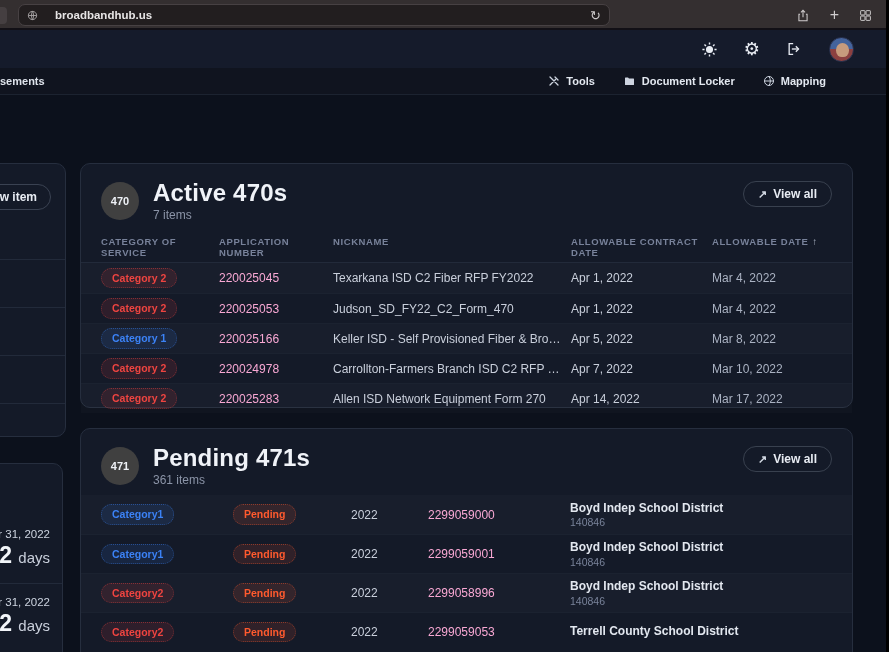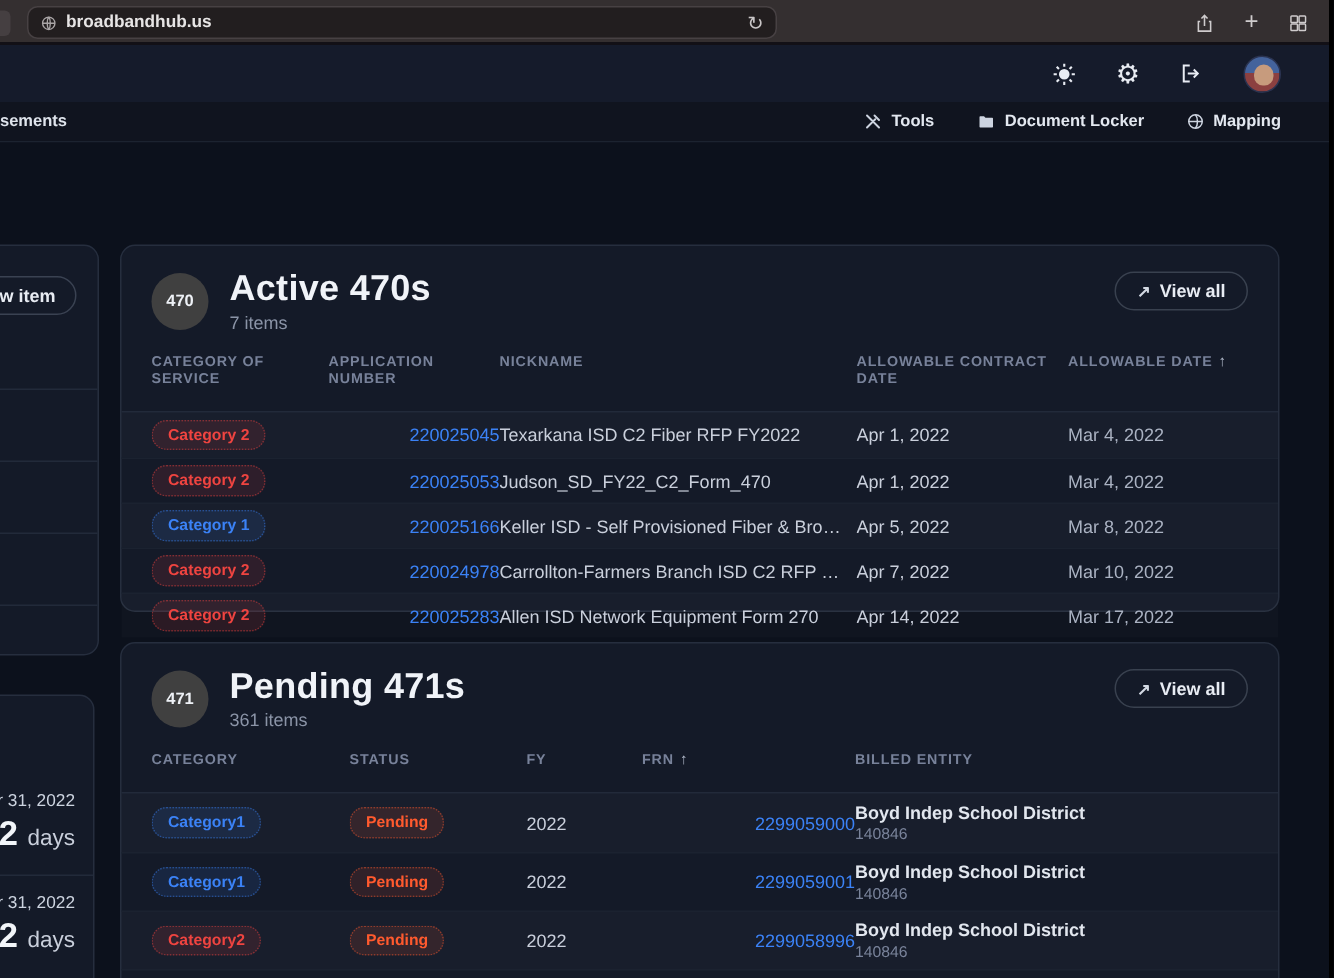--- a/index.html
+++ b/index.html
@@ -4,23 +4,23 @@
 <style>
   * { margin:0; padding:0; box-sizing:border-box; }
   html,body { background:#000; width:889px; height:652px; overflow:hidden;
               font-family:"Liberation Sans", sans-serif; }
   .window { position:relative; width:886px; height:652px; overflow:hidden; background:#0c111c; }
 
   
   .chrome { position:relative; height:30px; background:#342f30; border-bottom:2px solid #121016; }
   .chrome-stub { position:absolute; left:0; top:7px; width:7px; height:17px;
                  background:#453f41; border-radius:0 4px 4px 0; }
-  .urlbar { position:absolute; left:18px; top:4px; width:500px; height:22px;
+  .urlbar { position:absolute; left:18px; top:4px; width:592px; height:22px;
             background:#221e1f; border:1px solid #474143; border-radius:7px;
-            display:flex; align-items:center; padding:0 8px; }
+            display:flex; align-items:center; padding:0 8px;gap:11px; }
   .urlbar .globe { color:#a9a5a6; display:flex; }
   .urlbar .url { color:#e7e5e5; font-size:11.5px; font-weight:600; margin-left:6px; flex:1; }
   .urlbar .reload { color:#c9c6c7; font-size:13px; line-height:1; }
   .chrome-right { position:absolute; right:14px; top:0; height:30px; display:flex; gap:20px;
                   align-items:center; color:#cfcccd; }
   .chrome-right .cicon { display:flex; align-items:center; }
   .plus-glyph { font-size:16px; color:#cfcccd; font-weight:400; line-height:1; }
 
   
   .appbar { height:38px; background:#151b2b; display:flex; align-items:center;
@@ -30,21 +30,21 @@
   .avatar { width:25px; height:25px; border-radius:50%; position:relative; overflow:hidden;
             background:linear-gradient(180deg,#44639c 0 46%, #8c4040 46% 100%);
             border:1px solid #2a3350; }
   .avatar::after { content:""; position:absolute; left:6px; top:5px; width:13px; height:14px;
                    border-radius:50% 50% 45% 45%; background:#c79b7d; }
 
   
   .navbar { height:27px; background:#10141f; border-bottom:1px solid #1c2330;
             display:flex; align-items:center; }
   .nav-partial { color:#dfe4ec; font-size:11px; font-weight:700; margin-left:0; }
-  .nav-right { margin-left:auto; display:flex; gap:28px; padding-right:32px; align-items:flex-end; }
+  .nav-right { margin-left:auto; display:flex; gap:28px; padding-right:60px; align-items:flex-end; }
   .nav-item { display:flex; align-items:center; gap:6px; color:#e3e8f0;
               font-size:11px; font-weight:700; cursor:pointer; }
   .nav-item .nicon { color:#cdd4e0; display:flex; }
 
   
   .main { position:relative; height:557px; background:#0c111c; }
   .card { position:absolute; background:#141a28; border:1px solid #262e3e; border-radius:10px; }
 
   
   .left-card { left:-210px; top:68px; width:276px; height:274px; }
@@ -70,34 +70,34 @@
   .head-text { margin-left:14px; }
   .card-title { color:#f0f3f8; font-size:24px; font-weight:700; letter-spacing:.2px; }
   .card-sub { color:#8b94a7; font-size:12px; margin-top:1px; }
   .viewall-btn { position:absolute; right:20px; top:17px; padding:5px 14px;
                  border:1px solid #39414f; border-radius:15px; background:transparent;
                  color:#e8ecf3; font-size:12px; font-weight:700; cursor:pointer;
                  display:flex; align-items:center; gap:6px;
                  font-family:"Liberation Sans", sans-serif; }
   .viewall-btn .va-arrow { font-size:11px; color:#d3d9e3; }
 
-  .thead { display:grid; padding:6px 20px 16px; border-bottom:1px solid #222a3a;
+  .thead { display:grid; padding:6px 20px 4px; border-bottom:1px solid #222a3a;
            color:#78829a; font-size:9.5px; font-weight:700; letter-spacing:.6px; }
   .thead .sort { color:#aeb6c6; margin-left:4px; font-size:10px; }
   .grid470 { grid-template-columns:118px 114px 1fr 141px 120px; }
   .grid471 { grid-template-columns:132px 118px 77px 142px 1fr; }
 
   .trow { display:grid; align-items:center; padding:0 20px; font-size:12px;
           border-top:1px solid #1b2230; cursor:pointer; }
   .trow:first-child { border-top:none; }
   .rows470 .trow { height:30px; }
   .rows471 .trow { height:39px; }
   .rows470 .trow:nth-child(odd), .rows471 .trow:nth-child(odd) { background:rgba(255,255,255,0.018); }
 
-  .cell-dim { color:#3b82f6;text-align:right; }
+  .cell-dim { color:#f9a8d4; }
   .cell-light { color:#c9cfdb; white-space:nowrap; overflow:hidden; text-overflow:ellipsis; padding-right:10px; }
   .cell-cert { color:#aab2c2; }
   .entity-name { color:#e2e7ef; font-weight:700; font-size:12px; line-height:1.2; }
   .entity-num { color:#79839a; font-size:10.5px; margin-top:1px; }
 
   .pill { display:inline-block; padding:2px 10px; border-radius:10px;
           font-size:10.5px; font-weight:700; line-height:1.4; }
   .pill.red    { color:#ef4440; background:rgba(239,68,64,.12); border:1px dotted rgba(239,68,64,.45); }
   .pill.blue   { color:#3b82f6; background:rgba(59,130,246,.12); border:1px dotted rgba(59,130,246,.45); }
   .pill.orange { color:#ff5a2e; background:rgba(255,90,46,.12); border:1px dotted rgba(255,90,46,.45); }
@@ -273,27 +273,20 @@
         <div class="badge">471</div>
         <div class="head-text">
           <div class="card-title">Pending 471s</div>
           <div class="card-sub">361 items</div>
         </div>
         <button class="viewall-btn">
           <span class="va-arrow">↗</span>
           <span>View all</span>
         </button>
       </div>
-      <div class="thead grid471">
-        <span>CATEGORY</span>
-        <span>STATUS</span>
-        <span>FY</span>
-        <span><span>FRN</span><span class="sort">↑</span></span>
-        <span>BILLED ENTITY</span>
-      </div>
       <div class="rows471">
         <div class="trow grid471">
           <span><span class="pill blue">Category1</span></span>
           <span><span class="pill orange">Pending</span></span>
           <span class="cell-light">2022</span>
           <span class="cell-dim">2299059000</span>
           <span>
             <div class="entity-name">Boyd Indep School District</div>
             <div class="entity-num">140846</div>
           </span>

